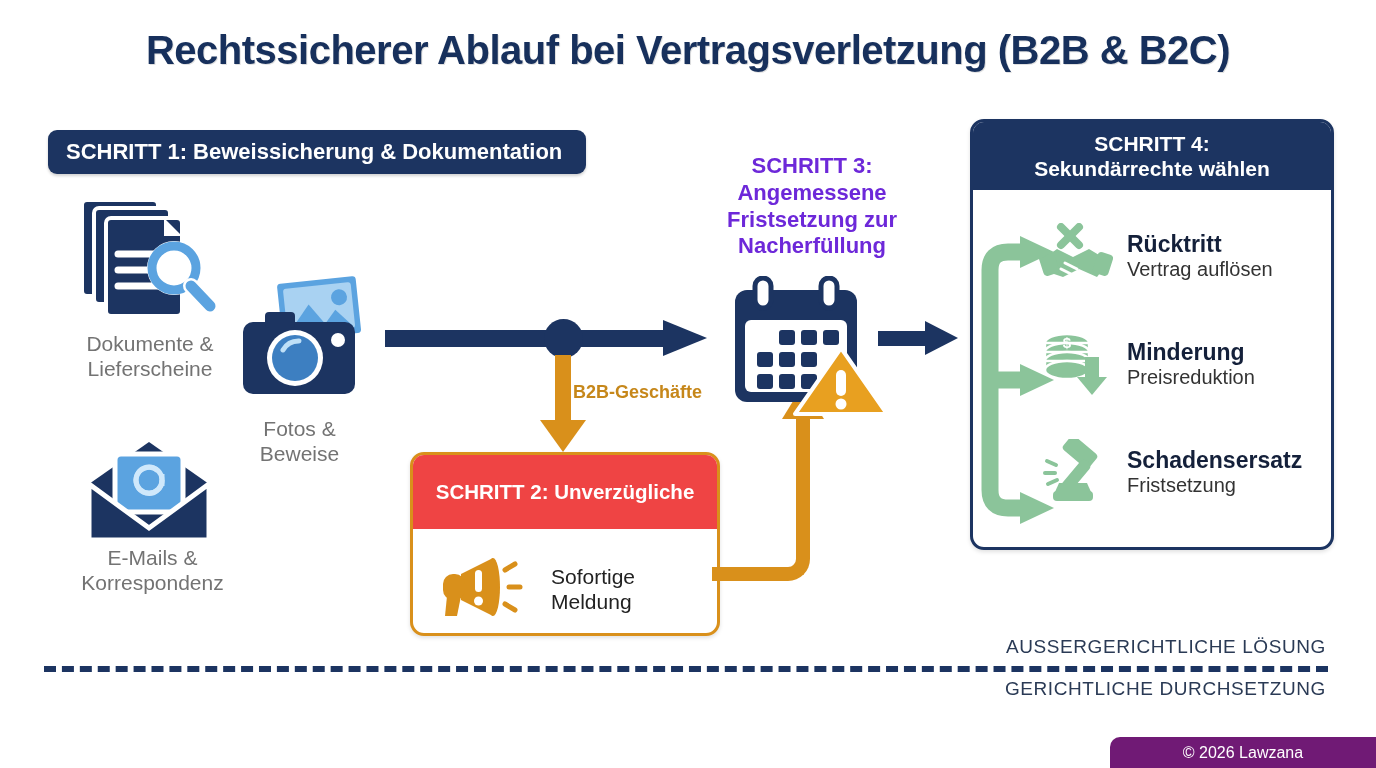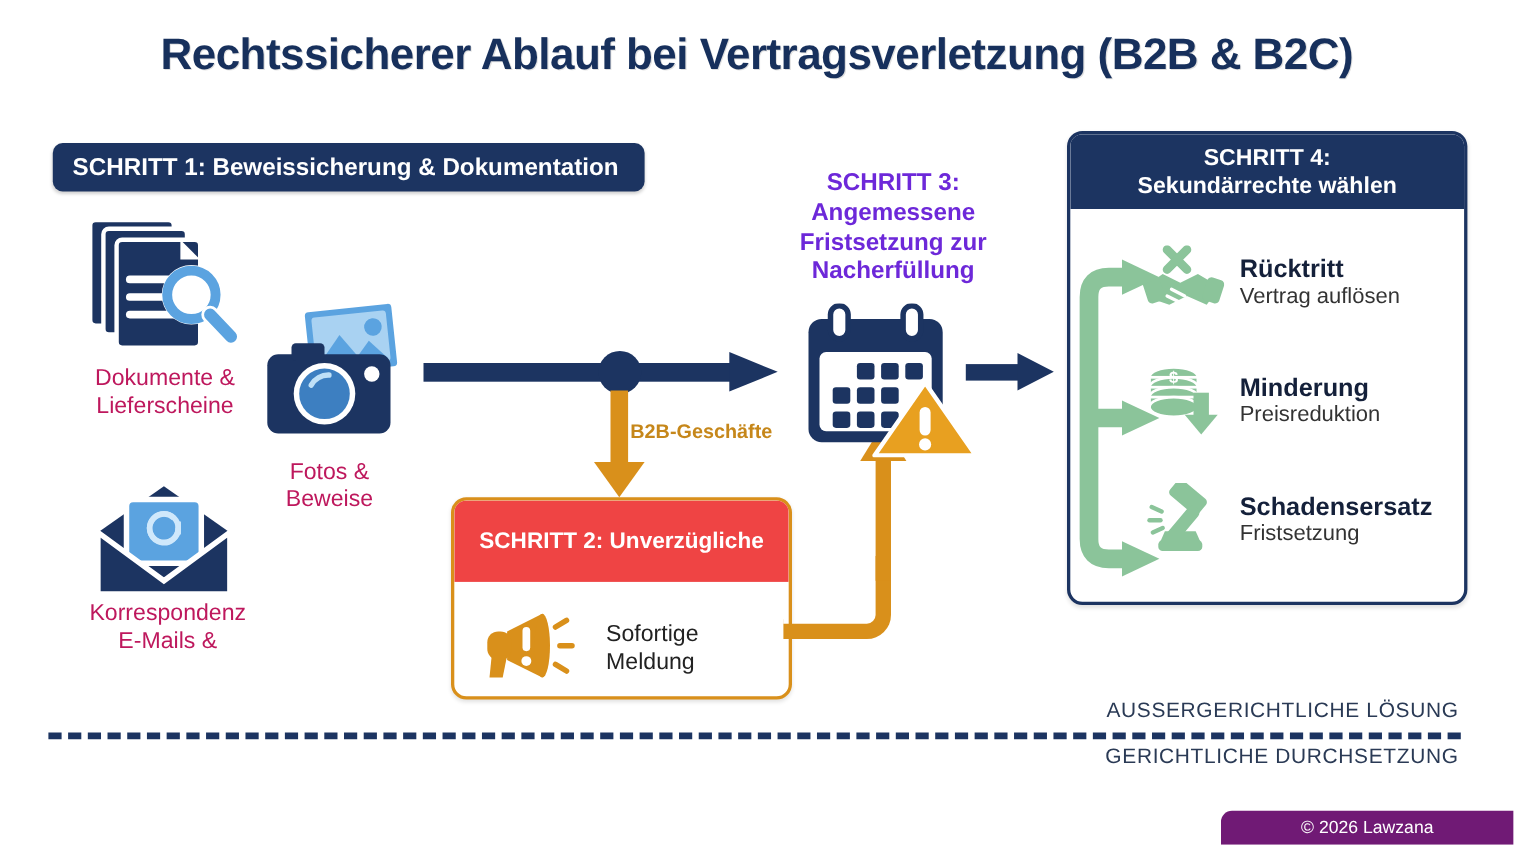--- a/index.html
+++ b/index.html
@@ -22,21 +22,21 @@
     display:flex;align-items:center;
     box-shadow:0 2px 3px rgba(0,0,0,.18);
   }
   #step1-badge .lbl{
     color:#fff;font-size:22px;font-weight:bold;padding-left:18px;
     white-space:nowrap;
   }
 
   
   .ev-label{
-    text-align:center;font-size:21px;line-height:1.18;color:#be185d;
+    text-align:center;font-size:21px;line-height:1.18;color:#737373;
   }
   #ev-docs-icon{left:74px;top:196px;width:150px;height:128px;}
   #ev-docs-label{left:45px;top:332px;width:210px;}
   #ev-photo-icon{left:237px;top:270px;width:128px;height:135px;}
   #ev-photo-label{left:222px;top:417px;width:155px;}
   #ev-mail-icon{left:85px;top:440px;width:128px;height:104px;}
   #ev-mail-label{left:50px;top:546px;width:205px;}
 
   
   #main-arrow-shaft{
@@ -213,22 +213,22 @@
     <rect x="30" y="14" width="68" height="58" rx="6" fill="#5ba3e0" stroke="#fff" stroke-width="5"></rect>
     <g fill="none" stroke="#cfe8fb" stroke-width="5">
       <circle cx="64" cy="40" r="13"></circle>
       <path d="M77 40 a13 13 0 1 1 -4 -9"></path>
       <line x1="77" y1="34" x2="77" y2="46"></line>
     </g>
     <path d="M4 44 L64 88 L124 44 L124 100 L4 100 Z" fill="#1c3461" stroke="#fff" stroke-width="5"></path>
   </svg>
 </div>
 <div class="abs ev-label" id="ev-mail-label">
+  <div>E-Mails &amp;</div>
   <div>Korrespondenz</div>
-  <div>E-Mails &amp;</div>
 </div>
 
 <div class="abs" id="main-arrow-shaft"></div>
 <div class="abs" id="main-arrow-head"></div>
 <div class="abs" id="junction-dot"></div>
 
 <div class="abs" id="b2b-shaft"></div>
 <div class="abs" id="b2b-head"></div>
 <div class="abs" id="b2b-label">B2B-Geschäfte</div>
 

